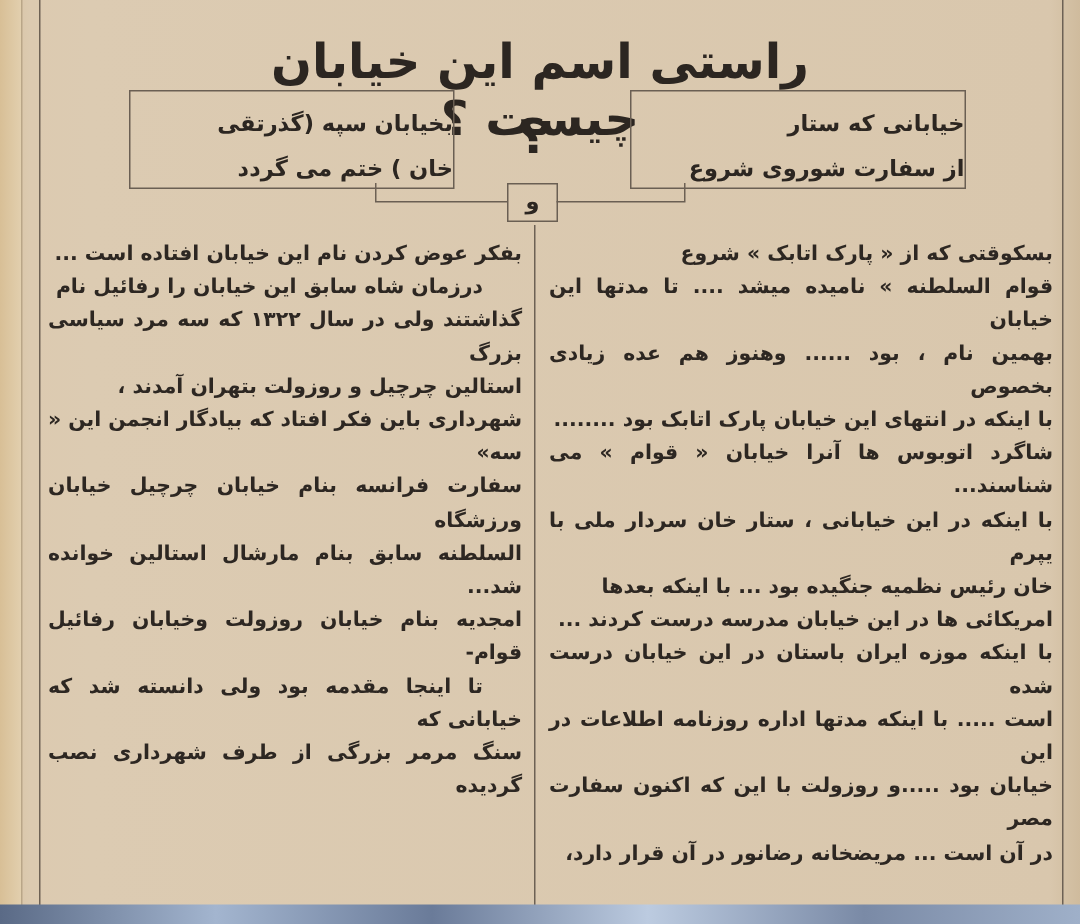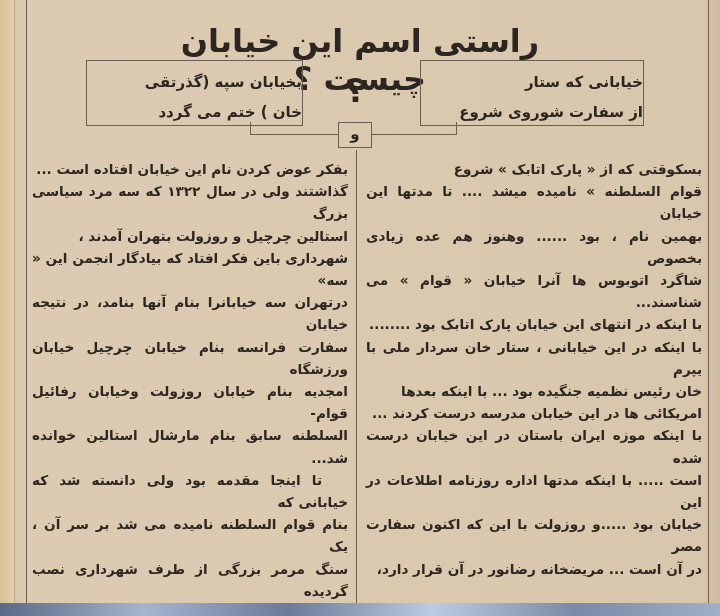--- a/index.html
+++ b/index.html
@@ -76,41 +76,40 @@
   <div class="hline" style="left:250px;top:134px;width:88px;"></div>
   <div class="hline" style="left:371px;top:134px;width:86px;"></div>
   <div class="rule-v" style="left:250px;top:122px;height:12px;"></div>
   <div class="rule-v" style="left:456px;top:122px;height:12px;"></div>
   <div class="and-box">و</div>
 
   <div class="col" style="left:366px;width:336px;">
     <p>بسکوقتی که از « پارک اتابک » شروع</p>
     <p>قوام السلطنه » نامیده میشد .... تا مدتها این خیابان</p>
     <p>بهمین نام ، بود ...... وهنوز هم عده زیادی بخصوص</p>
+    <p>با اینکه در انتهای این خیابان پارک اتابک بود ........</p>
     <p>شاگرد اتوبوس ها آنرا خیابان « قوام » می شناسند...</p>
-    <p>با اینکه در انتهای این خیابان پارک اتابک بود ........</p>
     <p>با اینکه در این خیابانی ، ستار خان سردار ملی با یپرم</p>
     <p>خان رئیس نظمیه جنگیده بود ... با اینکه بعدها</p>
     <p>امریکائی ها در این خیابان مدرسه درست کردند ...</p>
     <p>با اینکه موزه ایران باستان در این خیابان درست شده</p>
     <p>است ..... با اینکه مدتها اداره روزنامه اطلاعات در این</p>
     <p>خیابان بود .....و روزولت با این که اکنون سفارت مصر</p>
     <p>در آن است ... مریضخانه رضانور در آن قرار دارد،</p>
 
   </div>
 
   <div class="col" style="left:32px;width:316px;">
     <p>بفکر عوض کردن نام این خیابان افتاده است ...</p>
+    <p class="indent">درزمان شاه سابق این خیابان را رفائیل نام</p>
     <p>گذاشتند ولی در سال ۱۳۲۲ که سه مرد سیاسی بزرگ</p>
     <p>استالین چرچیل و روزولت بتهران آمدند ،</p>
     <p>شهرداری باین فکر افتاد که بیادگار انجمن این « سه»</p>
-    <p>درتهران سه خیابانرا بنام آنها بنامد، در نتیجه خیابان</p>
     <p>سفارت فرانسه بنام خیابان چرچیل خیابان ورزشگاه</p>
+    <p>السلطنه سابق بنام مارشال استالین خوانده شد...</p>
     <p>امجدیه بنام خیابان روزولت وخیابان رفائیل قوام-</p>
-    <p>السلطنه سابق بنام مارشال استالین خوانده شد...</p>
     <p class="indent">تا اینجا مقدمه بود ولی دانسته شد که خیابانی که</p>
-    <p>بنام قوام السلطنه نامیده می شد بر سر آن ، یک</p>
     <p>سنگ مرمر بزرگی از طرف شهرداری نصب گردیده</p>
 
   </div>
 
   <div class="bottom-bar"></div>
 </div>
 
 </body></html>

